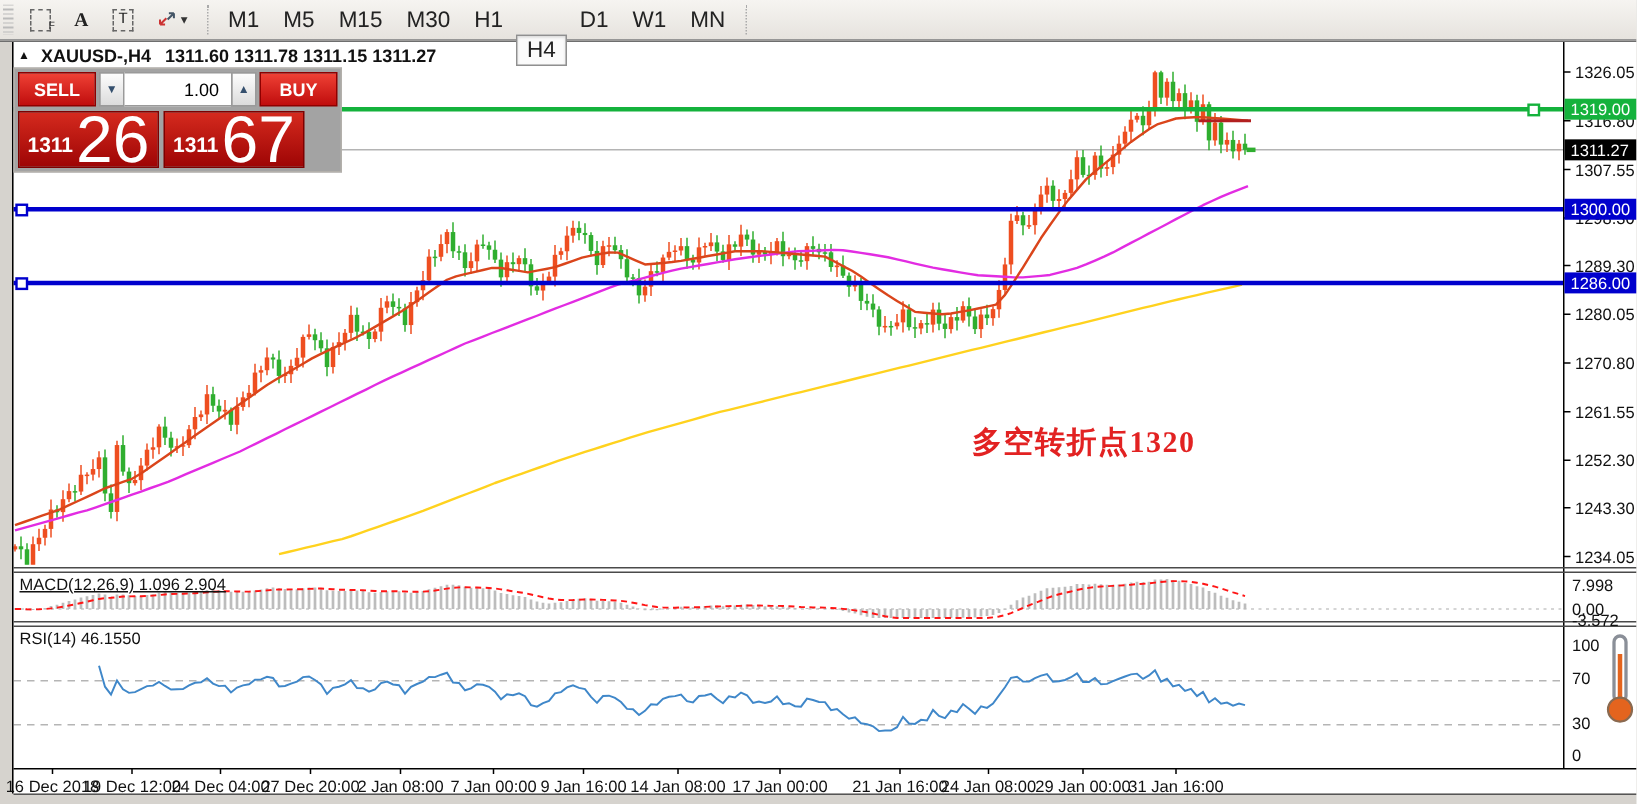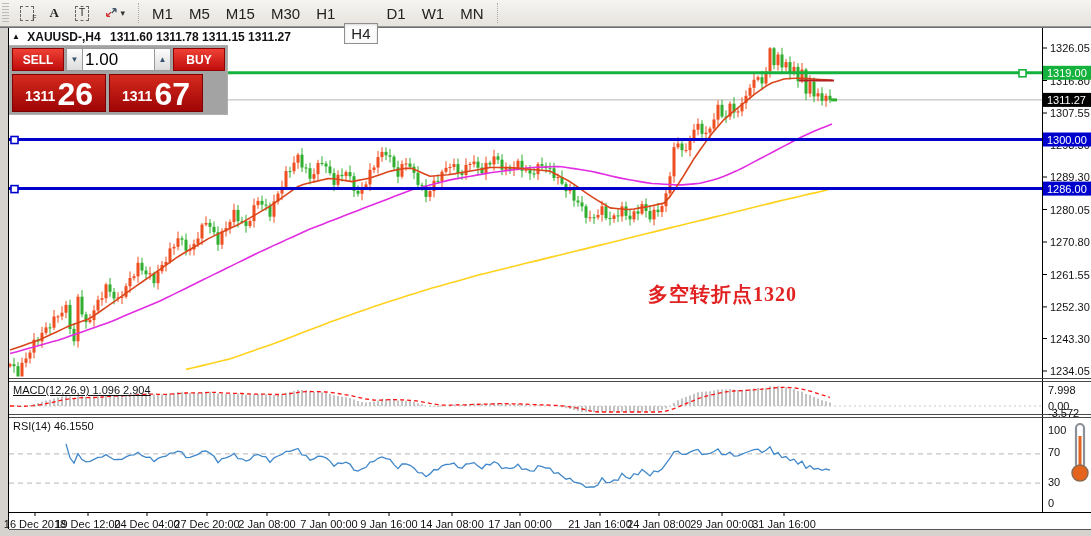--- a/index.html
+++ b/index.html
@@ -43,28 +43,28 @@
   
   .tpanel { position:absolute; left:9px; top:45px; width:219px; z-index:20;
     background:#a3a3a3; border:1px solid #b3b0ab; padding:2px; }
   .trow1 { display:flex; height:23px; }
   .btn-sell,.btn-buy { width:52px; color:#fff; font-size:12px; font-weight:700;
     border:1px solid #8e0000; background:linear-gradient(#ef4135,#c00d0d);
     cursor:pointer; font-family:"Liberation Sans", sans-serif; }
   .spin { width:17px; border:1px solid #9a9a9a; background:linear-gradient(#fdfdfd,#dcdcdc);
     font-size:8px; color:#35506e; cursor:pointer; padding:0; }
   .vol { flex:1; width:70px; border:1px solid #9a9a9a; border-left:none; border-right:none;
-    text-align:left; padding-right:8px; font-size:17px; font-family:"Liberation Sans", sans-serif; }
+    text-align:right; padding-right:8px; font-size:12px; font-family:"Liberation Sans", sans-serif; }
   .trow2 { display:flex; margin-top:3px; }
   .pbox { width:94px; height:38px; margin-right:3px; color:#fff; cursor:pointer;
     background:linear-gradient(#d52a1e,#9e0505); border:1px solid #7e0000;
     display:flex; align-items:flex-end; justify-content:center; padding-bottom:2px; }
   .pbox:last-child { margin-right:0; }
   .pbox .sm { font-size:14px; font-weight:700; margin-right:2px; line-height:26px; }
-  .pbox .bg { font-size:32px; font-weight:700; line-height:30px; }
+  .pbox .bg { font-size:44px; font-weight:400; line-height:30px; }
   .ind-label { position:absolute; z-index:10; font-size:11px; color:#111; }
   .annot { position:absolute; left:648px; top:281px; z-index:9; font-size:20px;
     font-weight:700; color:#e22222; font-family:"Liberation Serif", serif; letter-spacing:1px;}
   .thermo { position:absolute; left:1070px; top:422px; z-index:12; }
 </style>
 </head>
 <body>
 
 <div class="toolbar">
   <div class="grip"></div>

